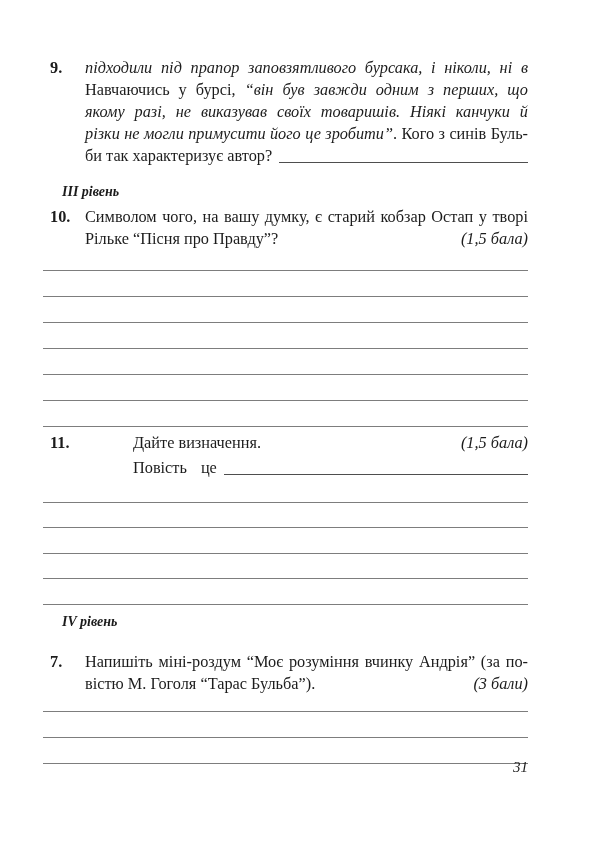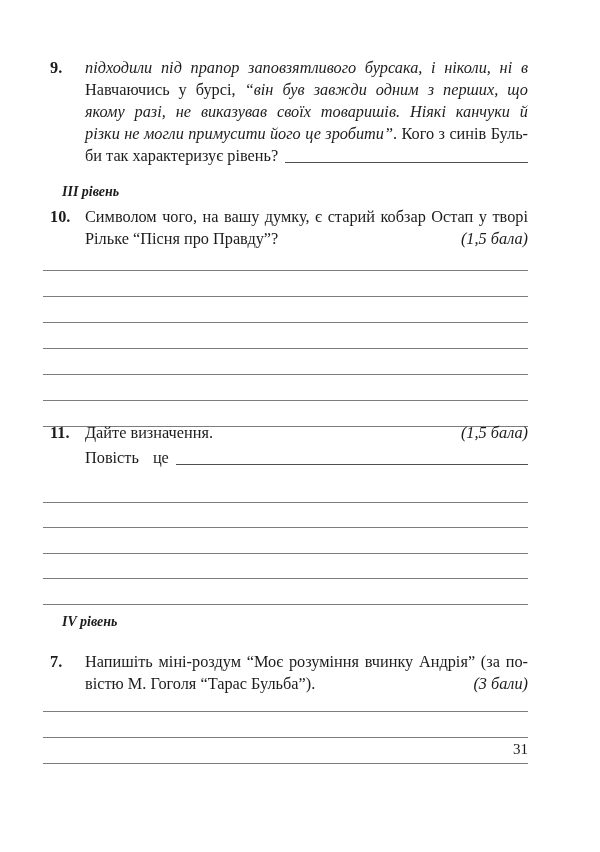--- a/index.html
+++ b/index.html
@@ -59,21 +59,21 @@
 <div class="page">
 
   <div class="abs q" style="top:57px;">
     <div class="qnum">9.</div>
     <div class="qbody">
       <div class="jline it">підходили під прапор заповзятливого бурсака, і ніколи, ні в</div>
       <div class="jline"><span class="rm">Навчаючись у бурсі, </span><span class="it">“він був завжди одним з перших, що</span></div>
       <div class="jline it">якому разі, не виказував своїх товаришів. Ніякі канчуки й</div>
       <div class="jline"><span class="it">різки не могли примусити його це зробити”</span><span class="rm">. Кого з синів Буль-</span></div>
       <div class="lastrow">
-        <span class="rm">би так характеризує рівень?</span>
+        <span class="rm">би так характеризує автор?</span>
         <span class="fill-line"></span>
       </div>
     </div>
   </div>
 
   <div class="abs section-heading" style="top:181px;">ІІІ рівень</div>
 
   <div class="abs q" style="top:206px;">
     <div class="qnum">10.</div>
     <div class="qbody">
@@ -89,21 +89,21 @@
   <div class="abs rules" style="top:245px;">
     <div class="rule rule-25"></div>
   <div class="rule rule-25"></div>
       <div class="rule rule-25"></div>
       <div class="rule rule-25"></div>
       <div class="rule rule-25"></div>
       <div class="rule rule-25"></div>
       <div class="rule rule-25"></div>
     </div>
 
-  <div class="abs q" style="top:422px;">
+  <div class="abs q" style="top:432px;gap:48px;">
     <div class="qnum">11.</div>
     <div class="qbody">
       <div class="lastrow">
         <span>Дайте визначення.</span>
         <span class="spacer"></span>
         <span class="points">(1,5 бала)</span>
       </div>
       <div class="def-row" style="margin-top:3px;">
         <span>Повість</span>
         <span class="def-word2">це</span>
@@ -133,15 +133,15 @@
       </div>
     </div>
   </div>
 
   <div class="abs rules" style="top:686px;">
     <div class="rule rule-25"></div>
   <div class="rule rule-25"></div>
       <div class="rule rule-25"></div>
     </div>
 
-  <div class="abs page-number" style="top:738px;">31</div>
+  <div class="abs page-number" style="top:756px;font-style:italic;">31</div>
 
 </div>
 
 </body></html>

